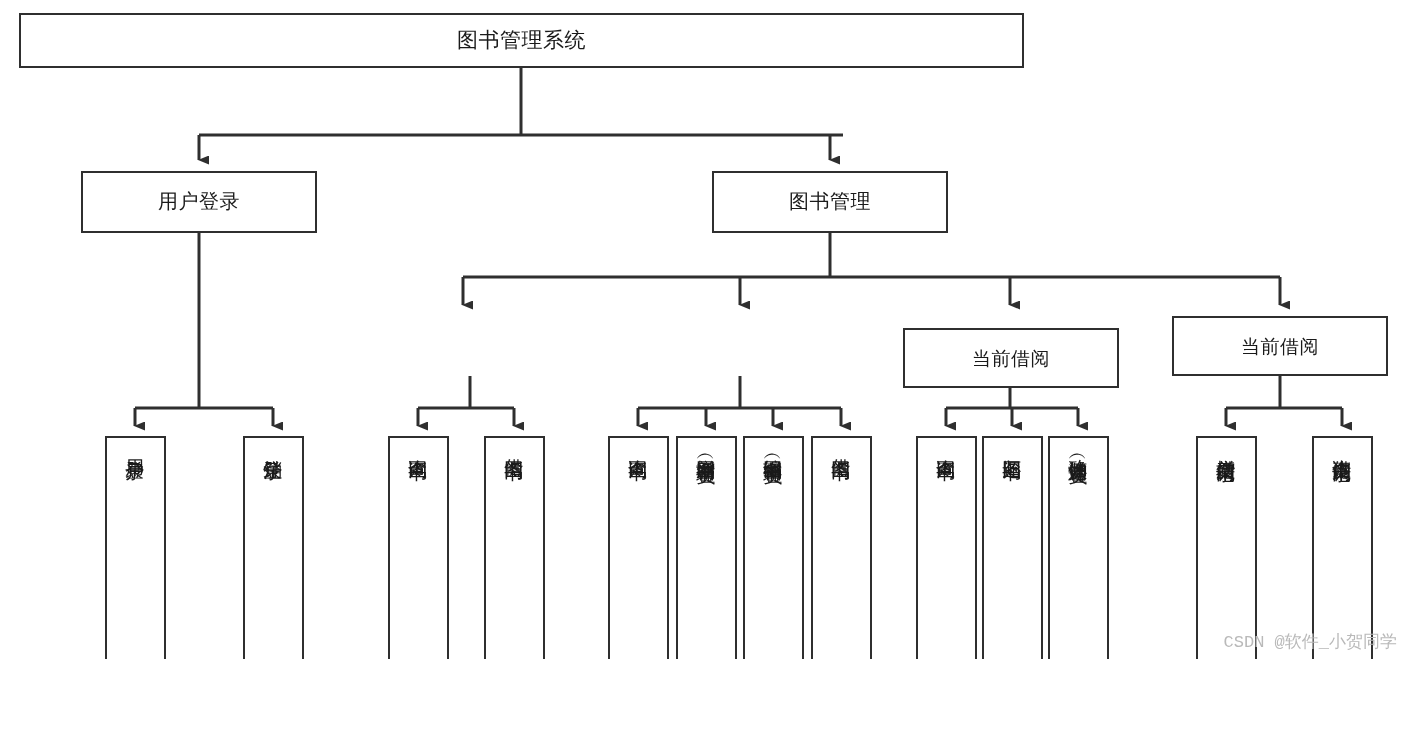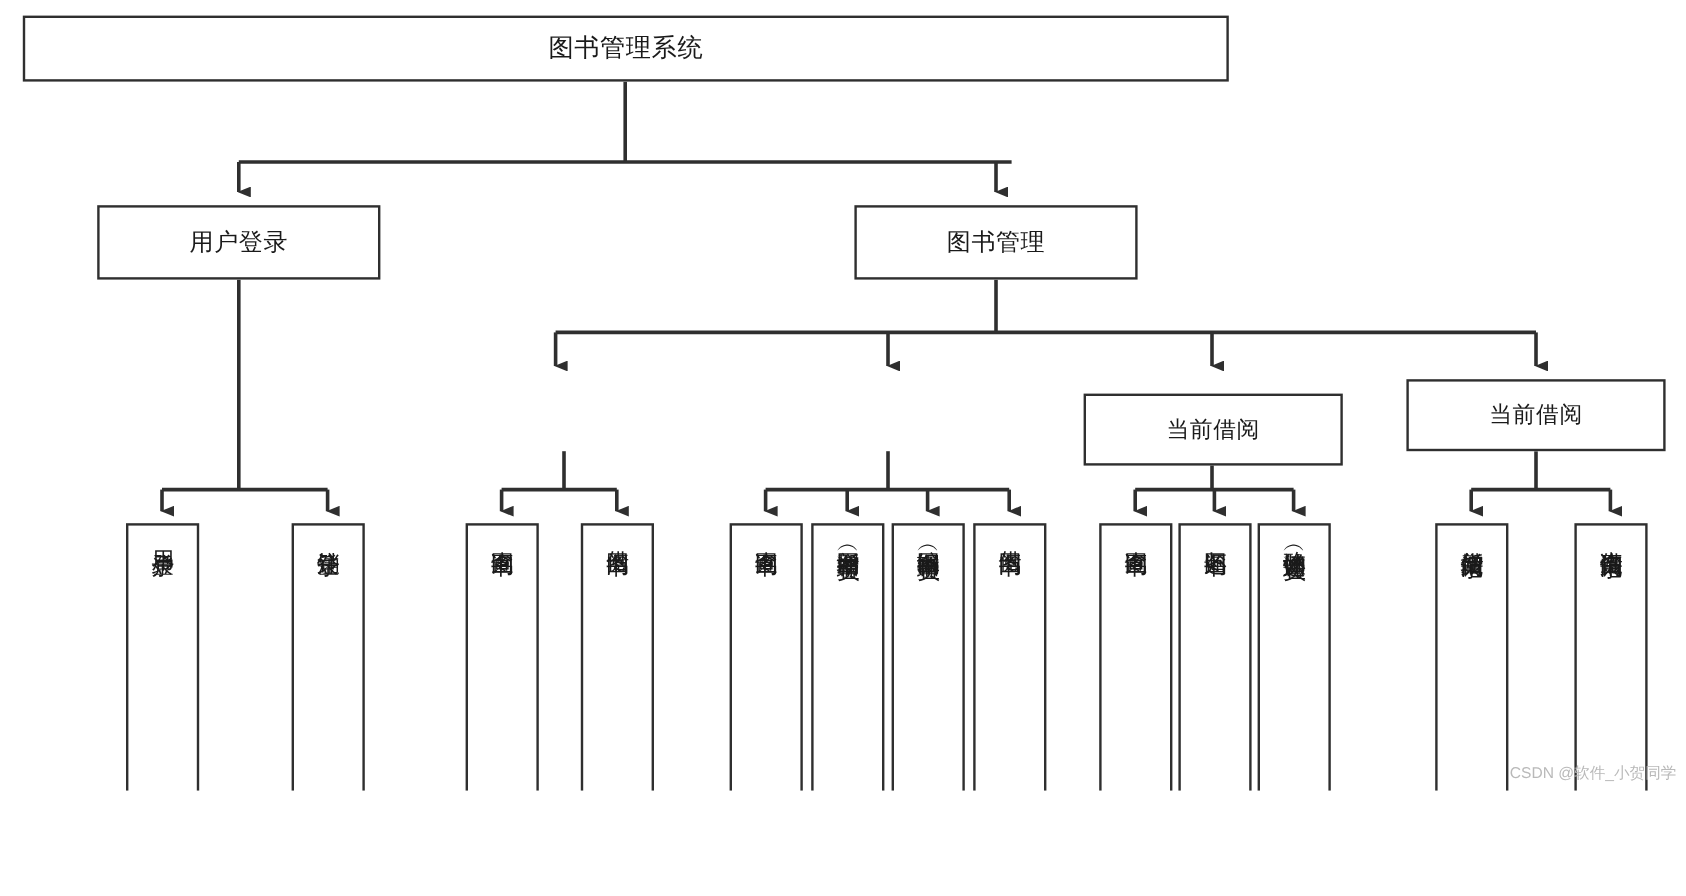--- a/index.html
+++ b/index.html
@@ -53,25 +53,25 @@
     writing-mode: vertical-rl;
     text-orientation: upright;
     white-space: nowrap;
     line-height: 1.08;
     letter-spacing: 1px;
   }
   #watermark {
     position: absolute;
     right: 8px;
     bottom: 6px;
-    font-size: 13px;
+    font-size: 17px;
     color: #b9b9b9;
     z-index: 5;
     white-space: nowrap;
-    font-family: Liberation Sans, sans-serif;
+    font-family: Liberation Mono, monospace;
   }
 </style>
 </head>
 <body>
 
 <div id="canvas">
 
   <svg id="edges" viewBox="0 0 1405 747" width="1405" height="747" aria-hidden="true">
     <defs>
       <marker id="arrow" markerWidth="9" markerHeight="11" refX="4.5" refY="10" orient="auto" markerUnits="userSpaceOnUse">

